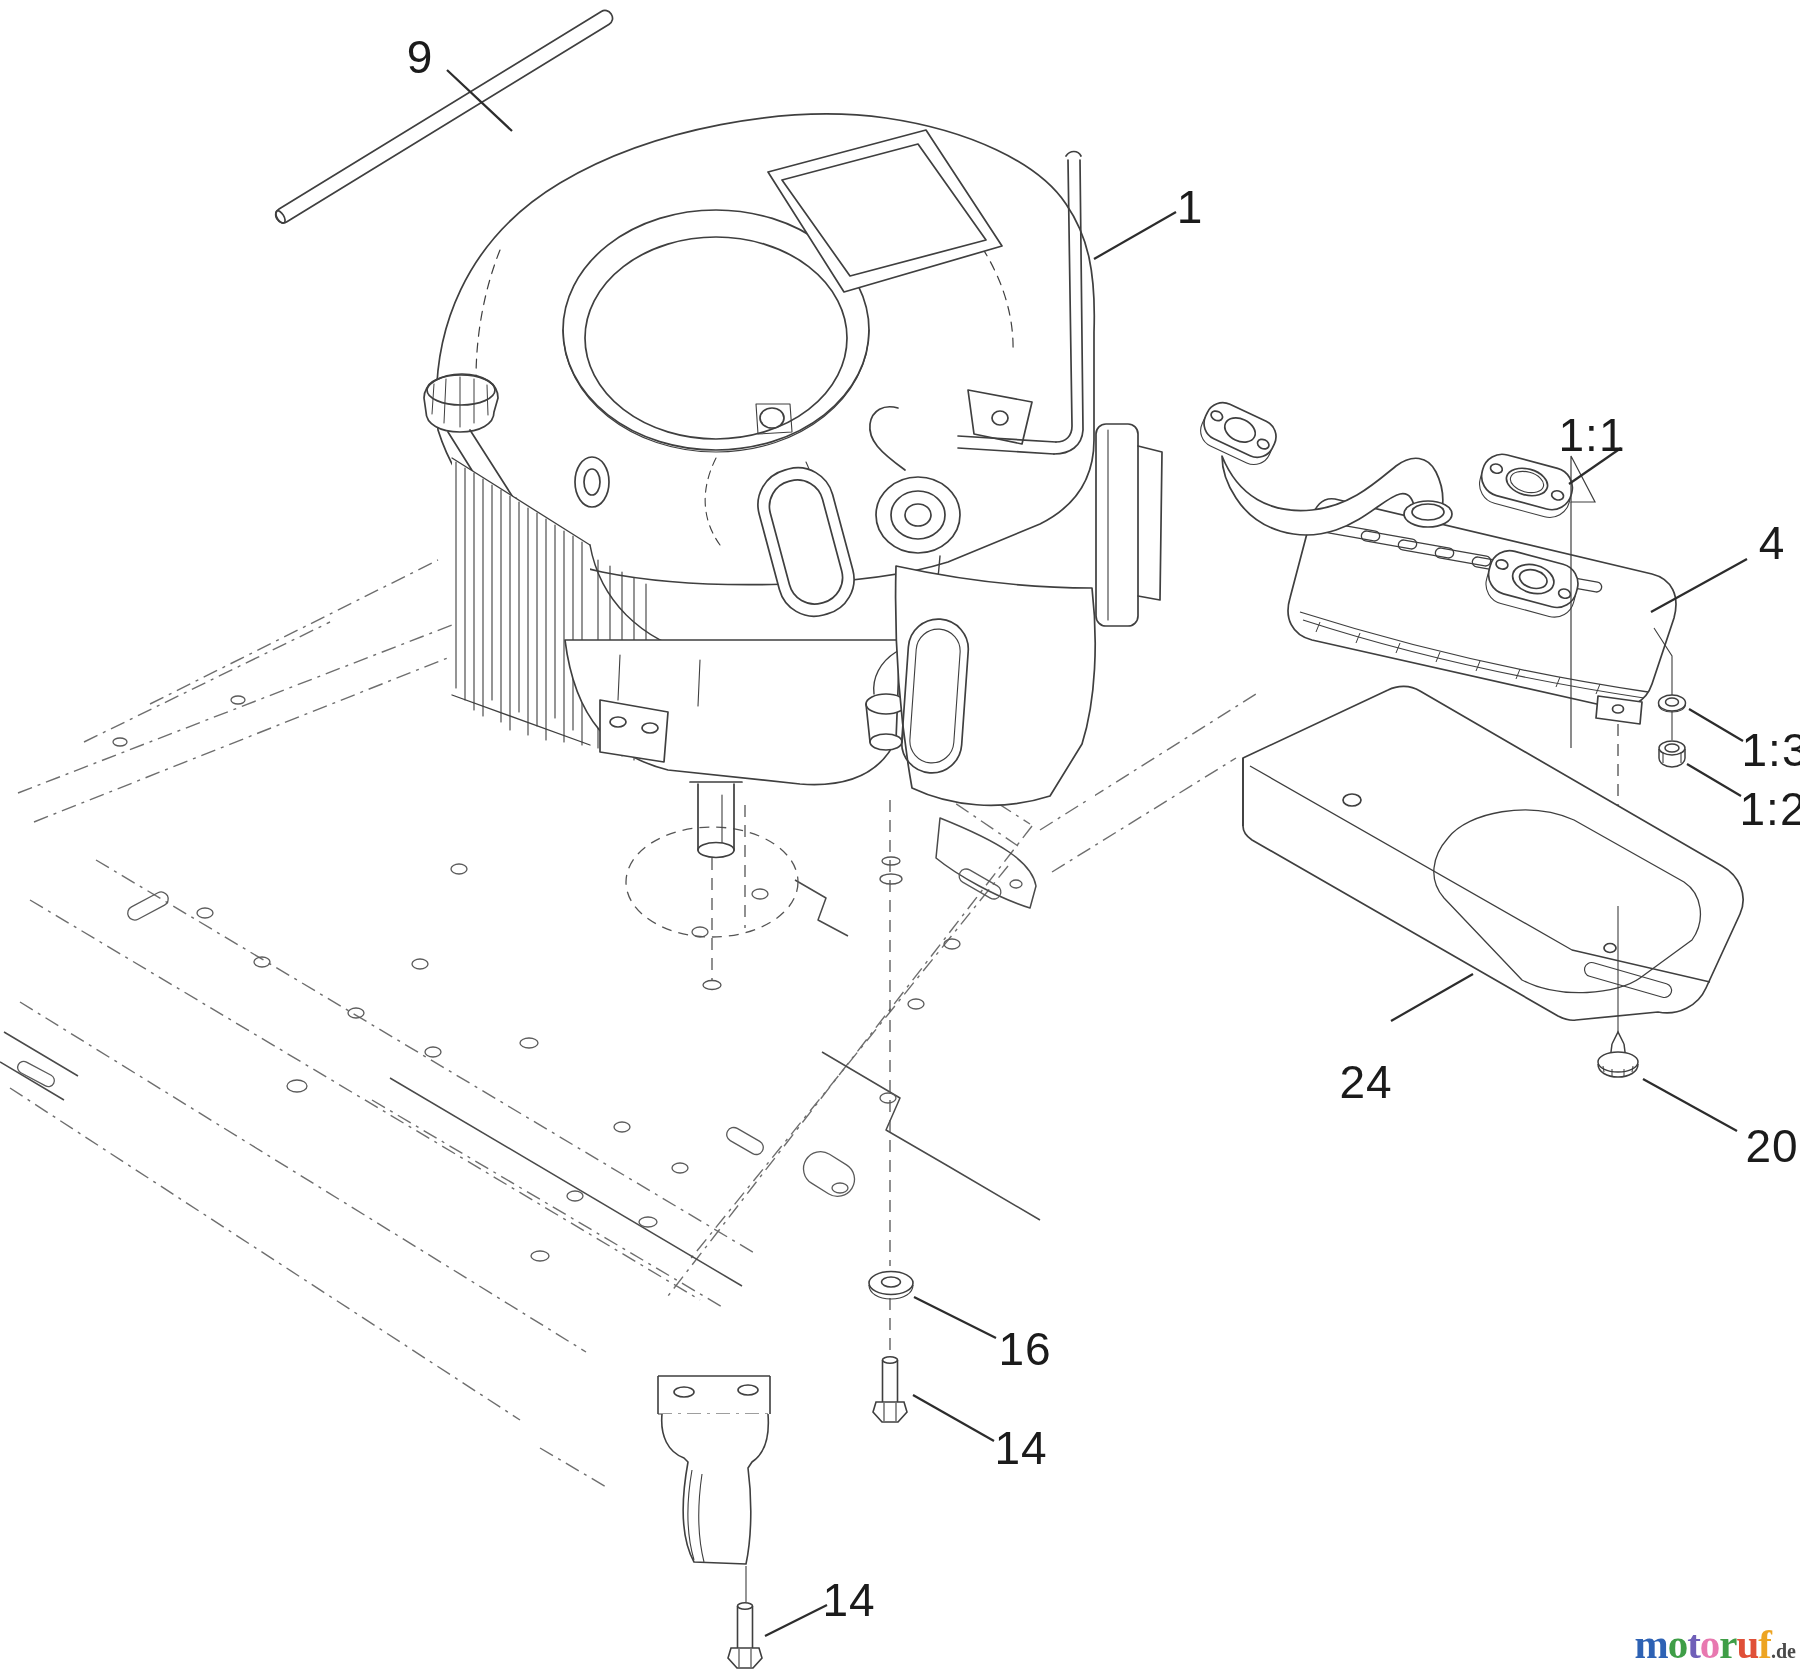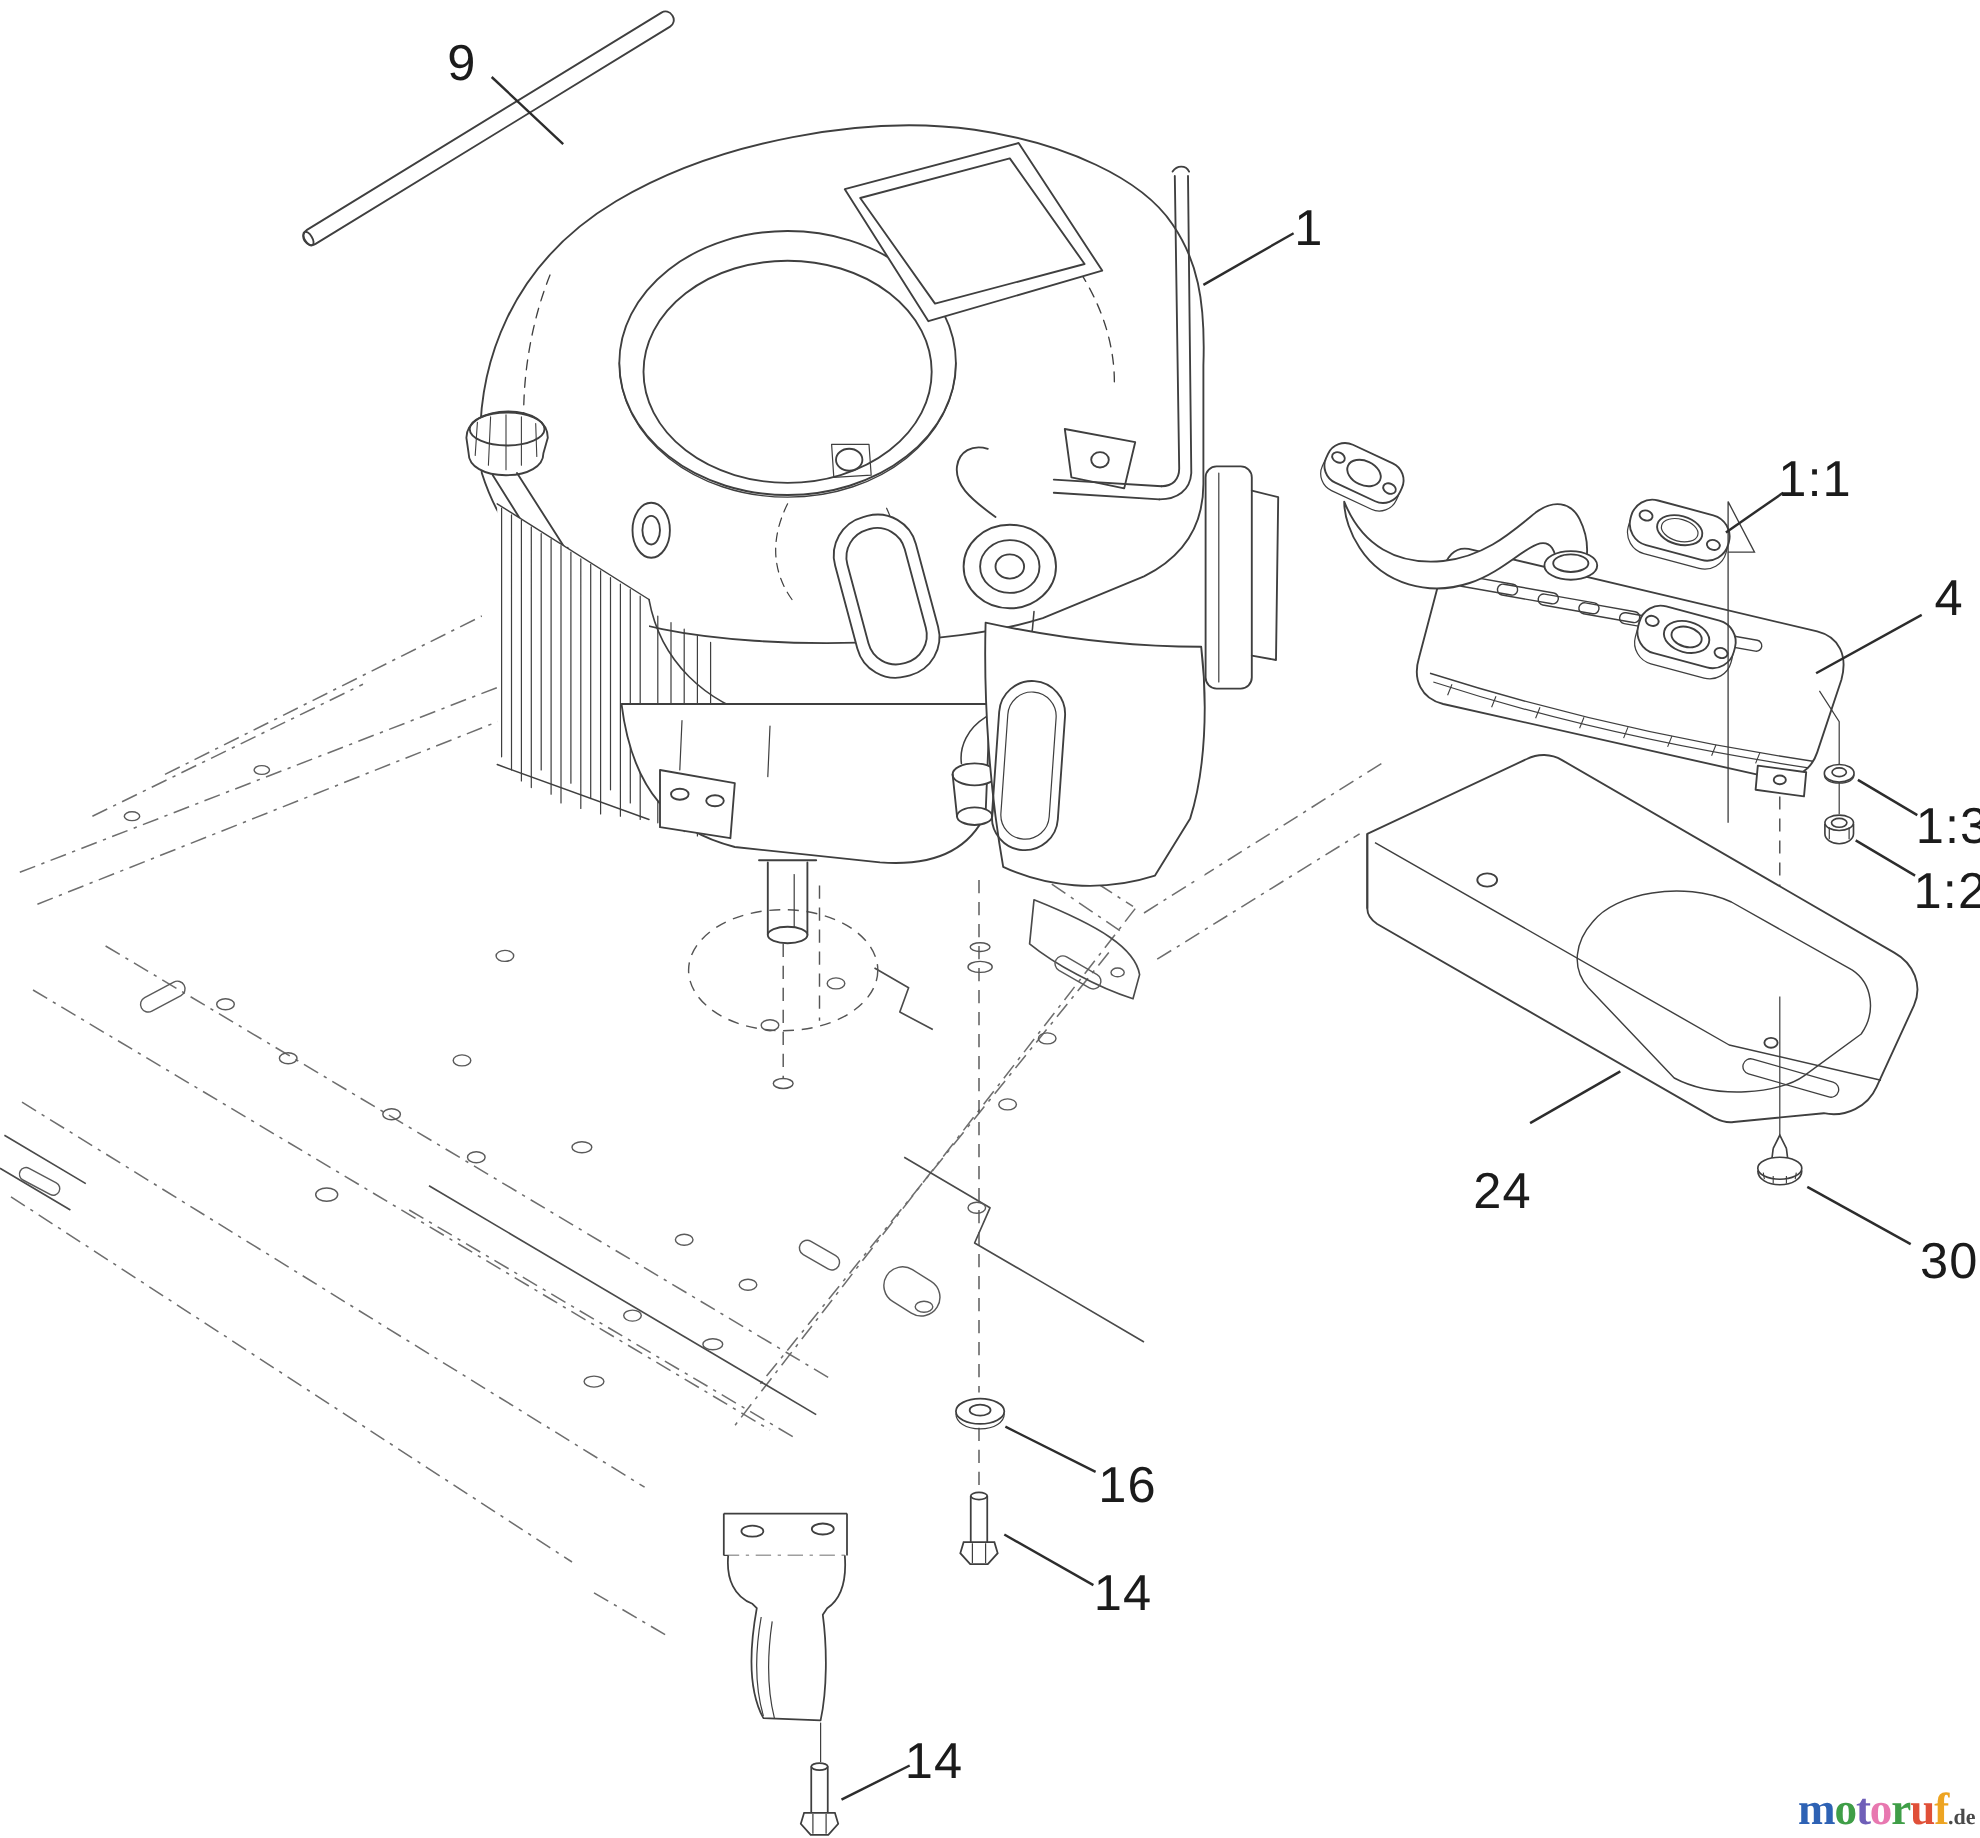--- a/index.html
+++ b/index.html
@@ -312,26 +312,26 @@
     <path d="M1391,1021 L1473,974"></path>
     <path d="M1737,1131 L1643,1079"></path>
     <path d="M996,1338 L914,1297"></path>
     <path d="M994,1441 L913,1395"></path>
     <path d="M827,1605 L765,1636"></path>
   </g>
 </svg>
 
 <div class="callout" style="left:420px;top:57px">9</div>
 <div class="callout" style="left:1190px;top:207px">1</div>
-<div class="callout" style="left:1650px;top:435px">1:1</div>
+<div class="callout" style="left:1592px;top:435px">1:1</div>
 <div class="callout" style="left:1772px;top:543px">4</div>
 <div class="callout" style="left:1775px;top:750px">1:3</div>
 <div class="callout" style="left:1773px;top:809px">1:2</div>
 <div class="callout" style="left:1366px;top:1082px">24</div>
-<div class="callout" style="left:1772px;top:1146px">30</div>
+<div class="callout" style="left:1772px;top:1146px">20</div>
 <div class="callout" style="left:1025px;top:1349px">16</div>
 <div class="callout" style="left:1021px;top:1448px">14</div>
 <div class="callout" style="left:849px;top:1600px">14</div>
 
 <div class="logo">
   <span style="color: rgb(46, 98, 180);">m</span><span style="color: rgb(63, 158, 71);">o</span><span style="color: rgb(111, 95, 184);">t</span><span style="color: rgb(232, 120, 176);">o</span><span style="color: rgb(63, 158, 71);">r</span><span style="color: rgb(224, 80, 56);">u</span><span style="color: rgb(237, 164, 34);">f</span><span class="suffix" style="color: rgb(74, 74, 74);">.de</span>
 </div>
 </div>
 
 </body></html>

